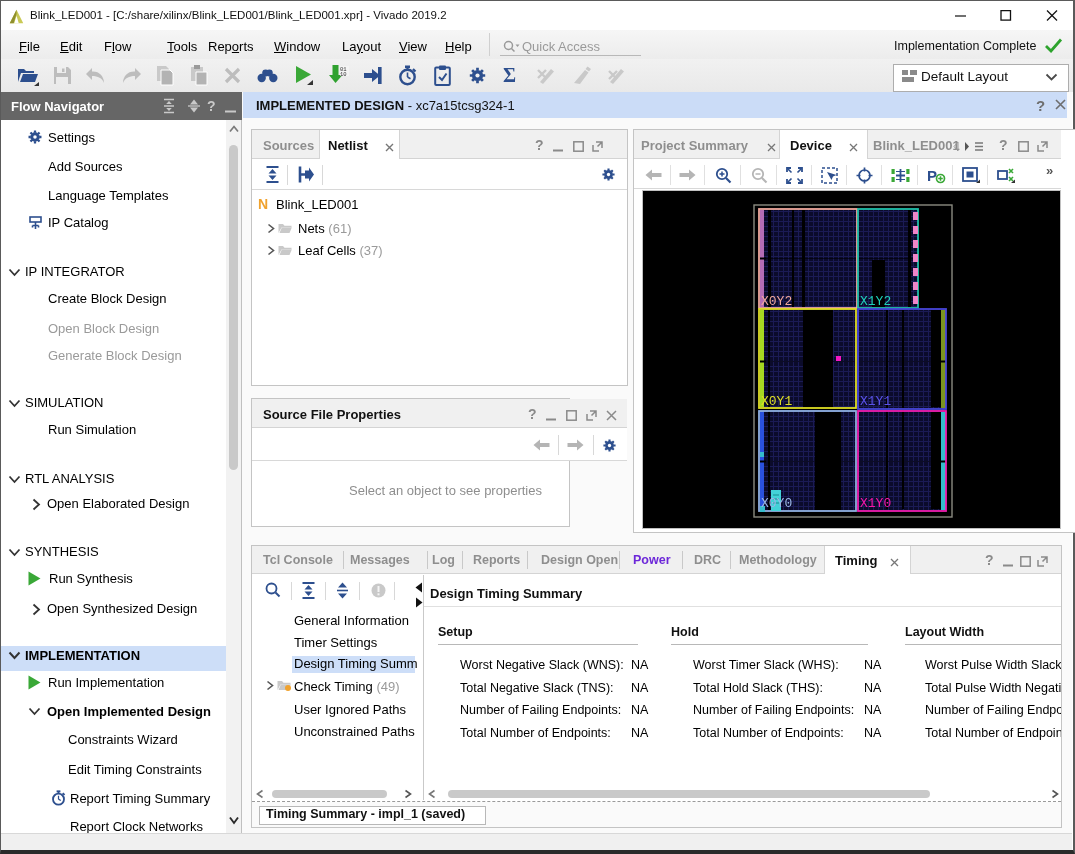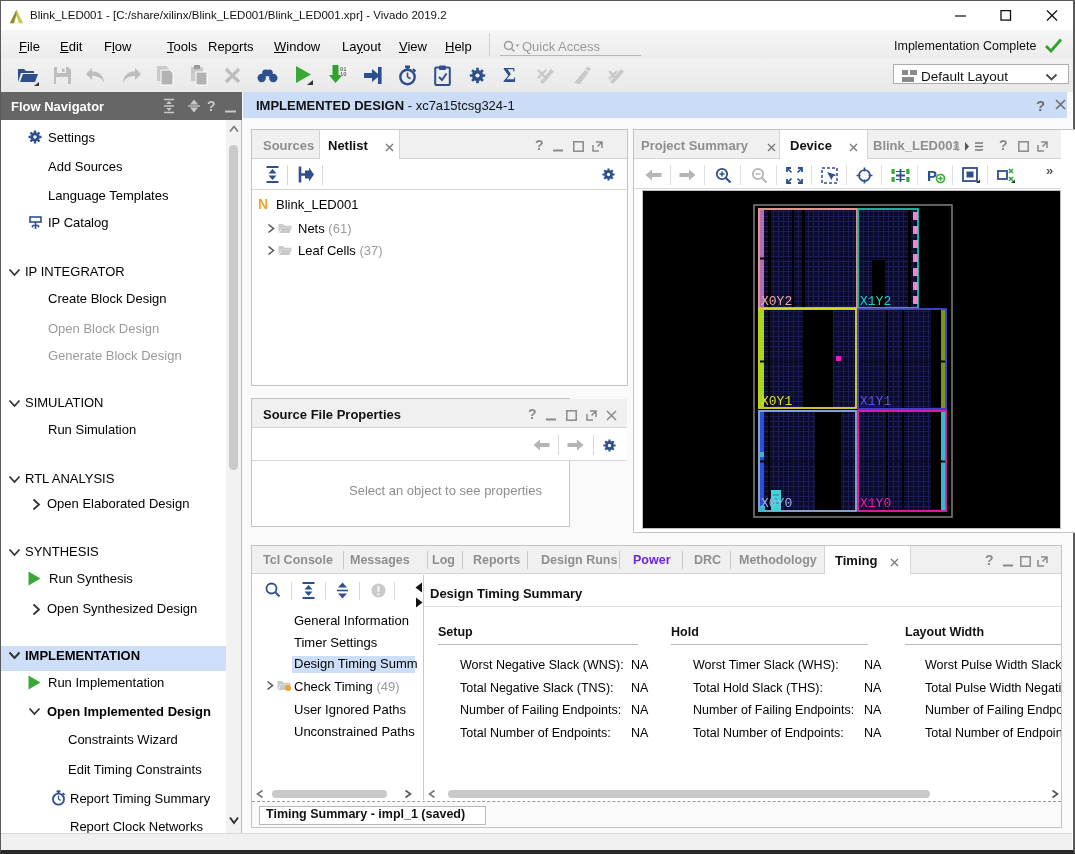--- a/index.html
+++ b/index.html
@@ -147,21 +147,21 @@
   <path d="M1 4 l8 8 M9 4 l-8 8" stroke="#c9c9c9" stroke-width="2.4"></path>
 </svg>
 <svg style="left:572px;top:66px" width="19" height="19" viewBox="0 0 19 19">
   <path d="M2 17 L13 4 l3.5 2.5 L8 18 z M13.5 3 l2 -2.5 l3.5 2.6 l-2 2.4 z" fill="#c9c9c9"></path>
 </svg>
 <svg style="left:607px;top:66px" width="19" height="19" viewBox="0 0 19 19">
   <path d="M3 16 L14 3 l3 2.5 L6 18 z" fill="#c9c9c9"></path>
   <path d="M2 5 l8 8 M10 5 l-8 8" stroke="#c9c9c9" stroke-width="2.4"></path>
 </svg>
 </div>
-<div class="abs" style="left:893px;top:64px;width:176px;height:20px;background:#fff;border:1px solid #adadad">
+<div class="abs" style="left:893px;top:64px;width:176px;height:28px;background:#fff;border:1px solid #adadad">
   <svg style="left:8px;top:5px" width="15" height="13" viewBox="0 0 15 13">
     <rect x="0" y="0" width="6" height="5" fill="#8a8a8a"></rect>
     <rect x="8" y="0" width="7" height="5" fill="#8a8a8a"></rect>
     <rect x="0" y="7" width="12" height="5" fill="#8a8a8a"></rect>
   </svg>
   <div class="txt" style="left:27px;top:4px;font-size:13.5px;color:#111">Default Layout</div>
   <svg style="left:151px;top:8px" width="13" height="8" viewBox="0 0 13 8">
     <path d="M1.5 1.5 L6.5 6.5 L11.5 1.5" fill="none" stroke="#4a4a4a" stroke-width="1.8"></path>
   </svg>
 </div>
@@ -554,21 +554,21 @@
   </svg>
 </div>
 
 <div id="p-bottom" style="position:absolute;left:251px;top:545px;width:811px;height:283px;background:#fff;border:1px solid #c4c4c4">
   <div class="abs" style="left:0;top:0;width:809px;height:28px;background:#f0f0f0;border-bottom:1px solid #d4d4d4"></div>
   <div class="abs" style="left:572px;top:0;width:87px;height:28px;background:#fff;border-left:1px solid #d4d4d4;border-right:1px solid #d4d4d4"></div>
   <div class="txt bold" style="left:11px;top:7px;color:#8e8e8e;font-size:12.5px">Tcl Console</div>
   <div class="txt bold" style="left:98px;top:7px;color:#8e8e8e;font-size:12.5px">Messages</div>
   <div class="txt bold" style="left:180px;top:7px;color:#8e8e8e;font-size:12.5px">Log</div>
   <div class="txt bold" style="left:221px;top:7px;color:#8e8e8e;font-size:12.5px">Reports</div>
-  <div class="txt bold" style="left:289px;top:7px;color:#8e8e8e;font-size:12.5px">Design Runs</div>
+  <div class="txt bold" style="left:289px;top:7px;color:#8e8e8e;font-size:12.5px">Design Open</div>
   <div class="txt bold" style="left:381px;top:7px;color:#6d28d9;font-size:12.5px">Power</div>
   <div class="txt bold" style="left:442px;top:7px;color:#8e8e8e;font-size:12.5px">DRC</div>
   <div class="txt bold" style="left:487px;top:7px;color:#8e8e8e;font-size:12.5px">Methodology</div>
   <div class="txt bold" style="left:583px;top:7px;color:#111">Timing</div>
   <svg style="left:638px;top:12px" width="9" height="9" viewBox="0 0 9 9">
       <path d="M1 1 L8 8 M8 1 L1 8" stroke="#777" stroke-width="1.3"></path>
     </svg>
   <div class="abs" style="left:91px;top:5px;width:1px;height:18px;background:#c9c9c9"></div>
   <div class="abs" style="left:175px;top:5px;width:1px;height:18px;background:#c9c9c9"></div>
   <div class="abs" style="left:210px;top:5px;width:1px;height:18px;background:#c9c9c9"></div>

